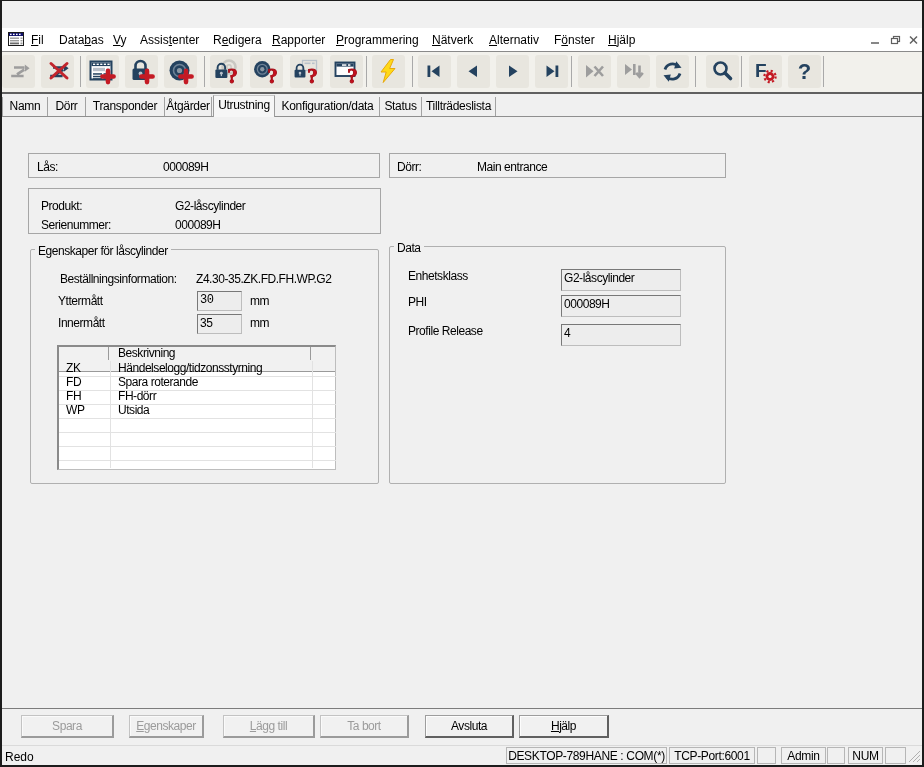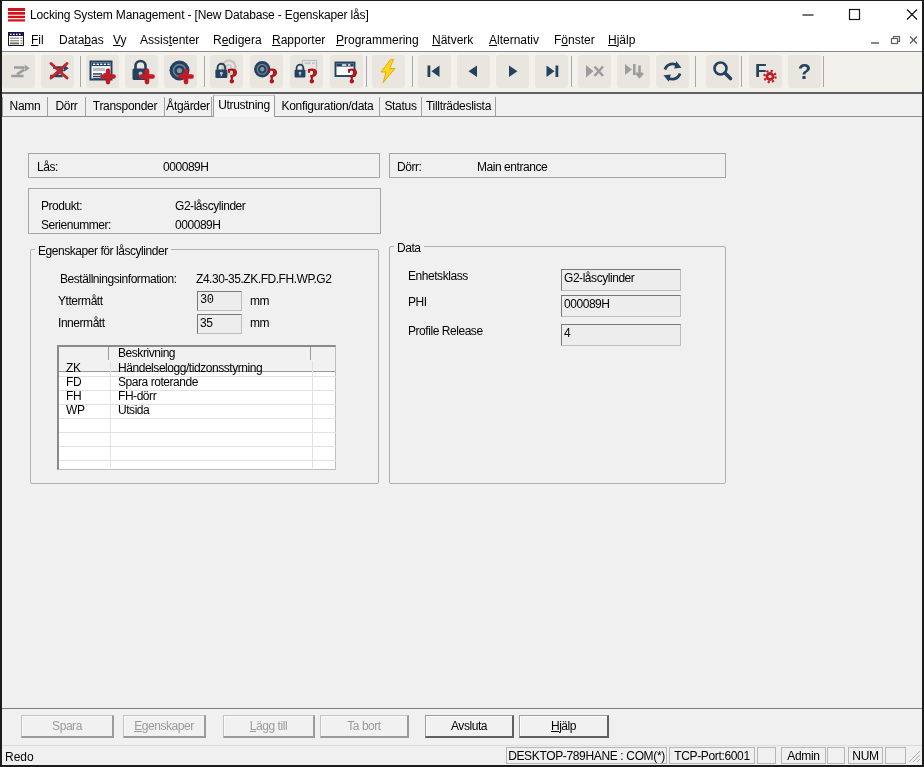--- a/index.html
+++ b/index.html
@@ -45,35 +45,20 @@
 .btn{position:absolute;top:714px;height:23px;background:#f1f1f1;text-align:center;font-size:12px;letter-spacing:-0.45px;line-height:21px;
  border:1px solid #9d9d9d;border-right:2px solid #606060;border-bottom:2px solid #606060;color:#000;box-shadow:inset 1px 1px 0 #fdfdfd;}
 .btn.dis{border:1px solid #c3c3c3;border-right:2px solid #9b9b9b;border-bottom:2px solid #9b9b9b;color:#9b9b9b;box-shadow:inset 1px 1px 0 #fafafa;}
 
 #status{position:absolute;left:0;top:744px;width:920px;height:20px;background:#f0f0f0;border-top:1px solid #dadada;}
 .seg{position:absolute;top:1px;height:17px;border:1px solid #b6b6b6;font-size:12px;letter-spacing:-0.35px;text-align:center;line-height:17px;white-space:nowrap;color:#000;overflow:hidden;}
 </style></head>
 <body>
 <div id="win">
 
-<div id="title">
- <svg class="abs" style="left:6px;top:7px" width="18" height="14">
-  <rect x="0" y="0" width="17" height="3" fill="#d31118"></rect>
-  <rect x="0" y="4" width="17" height="2.7" fill="#d31118"></rect>
-  <rect x="0" y="7.8" width="17" height="2.3" fill="#d31118"></rect>
-  <rect x="0" y="11.3" width="17" height="2.2" fill="#d31118"></rect>
- </svg>
- <span class="txt">Locking System Management - [New Database - Egenskaper lås]</span>
- <svg class="abs" style="left:792px;top:4px" width="132" height="20">
-  <line x1="8.5" y1="10" x2="19.5" y2="10" stroke="#161616" stroke-width="1.2"></line>
-  <rect x="55.5" y="4.5" width="10" height="10" fill="none" stroke="#161616" stroke-width="1.2"></rect>
-  <line x1="113" y1="4.5" x2="123" y2="14.5" stroke="#161616" stroke-width="1.2"></line>
-  <line x1="123" y1="4.5" x2="113" y2="14.5" stroke="#161616" stroke-width="1.2"></line>
- </svg>
-</div>
 
 <div id="menu">
  <svg class="abs" style="left:6px;top:4px" width="16" height="15">
   <rect x="0.5" y="0.5" width="15" height="13" fill="#ffffff" stroke="#1a1a1a" stroke-width="1"></rect>
   <rect x="1" y="1" width="14" height="3" fill="#10106a"></rect>
   <rect x="2" y="1.7" width="1.6" height="1.4" fill="#fff"></rect>
         <rect x="5" y="1.7" width="1.6" height="1.4" fill="#fff"></rect>
         <rect x="8" y="1.7" width="1.6" height="1.4" fill="#fff"></rect>
         <rect x="11" y="1.7" width="1.6" height="1.4" fill="#fff"></rect>
   <rect x="2" y="5.5" width="9" height="1.4" fill="#9a9a9a"></rect>
@@ -350,21 +335,21 @@
  </div>
  <span class="lbl" style="left:406px;top:151px;">Enhetsklass</span>
  <div class="inp" style="left:559px;top:151px;width:120px;height:22px;line-height:17px;padding-left:2px;">G2-låscylinder</div>
  <span class="lbl" style="left:406px;top:177px;">PHI</span>
  <div class="inp" style="left:559px;top:177px;width:120px;height:22px;line-height:17px;padding-left:2px;">000089H</div>
  <span class="lbl" style="left:406px;top:206px;">Profile Release</span>
  <div class="inp" style="left:559px;top:206px;width:120px;height:22px;line-height:17px;padding-left:2px;">4</div>
 </div>
 
 <div class="btn dis" style="left:19px;width:93px;">Spara</div>
-<div class="btn dis" style="left:121px;width:83px;text-align:center;"><u>E</u>genskaper</div>
+<div class="btn dis" style="left:127px;width:75px;text-align:center;"><u>E</u>genskaper</div>
 <div class="btn dis" style="left:221px;width:92px;"><u>L</u>ägg till</div>
 <div class="btn dis" style="left:318px;width:89px;">Ta bort</div>
 <div class="btn" style="left:423px;width:89px;">Avsluta</div>
 <div class="btn" style="left:517px;width:90px;"><u>H</u>jälp</div>
 
 <div id="status">
  <span style="position:absolute;left:3px;top:4px;font-size:12px;">Redo</span>
  <div class="seg" style="left:504px;width:161px;">DESKTOP-789HANE : COM(*)</div>
  <div class="seg" style="left:667px;width:86px;">TCP-Port:6001</div>
  <div class="seg" style="left:755px;width:19px;"></div>

